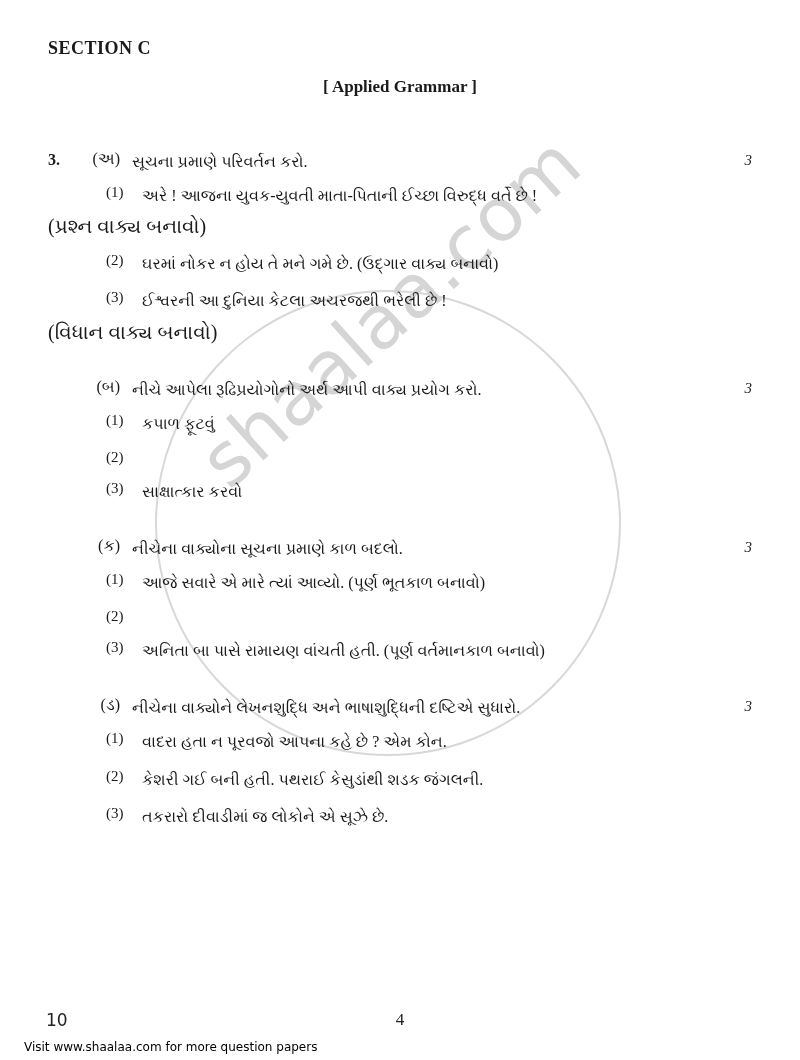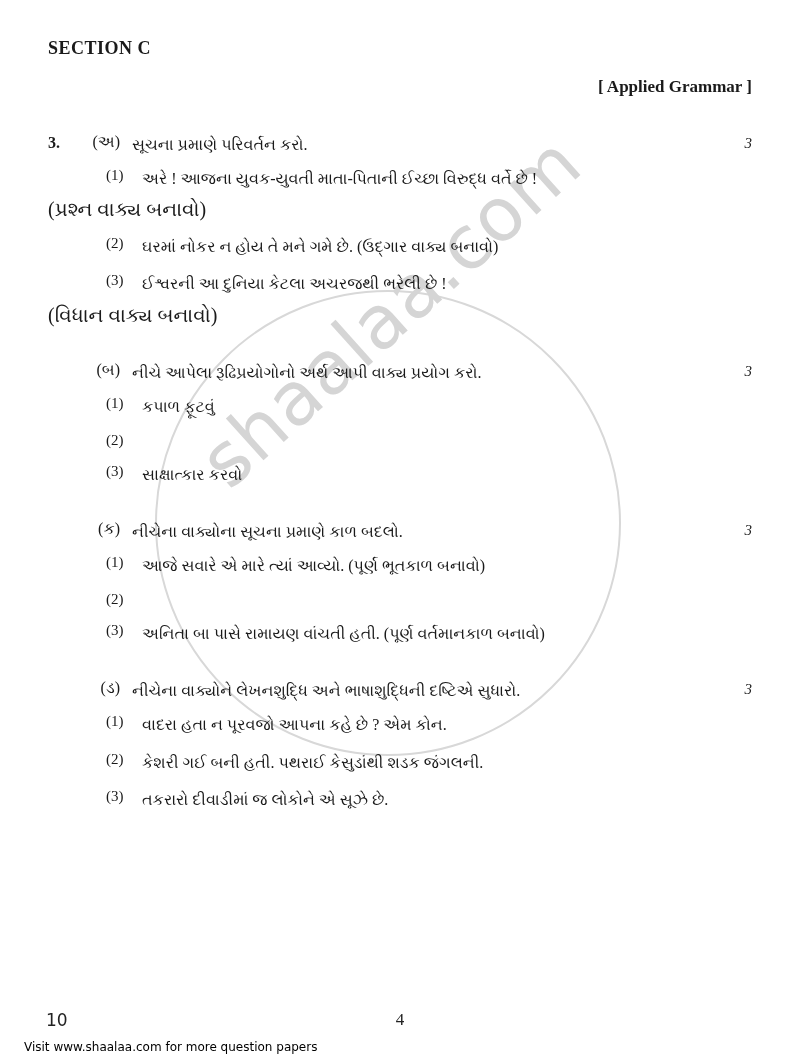--- a/index.html
+++ b/index.html
@@ -62,24 +62,24 @@
   }
 
   .section-title {
     text-align: left;
     font-weight: bold;
     font-size: 18px;
     letter-spacing: 0.5px;
     margin: 0 0 18px 0;
   }
   .section-subtitle {
-    text-align: right;
+    text-align: center;
     font-weight: bold;
     font-size: 17px;
-    margin: 0 0 36px 0;
+    margin: 0 0 53px 0;
   }
 
   .q-block {
     position: relative;
     margin-bottom: 4px;
   }
 
   .row {
     display: flex;
     align-items: flex-start;

